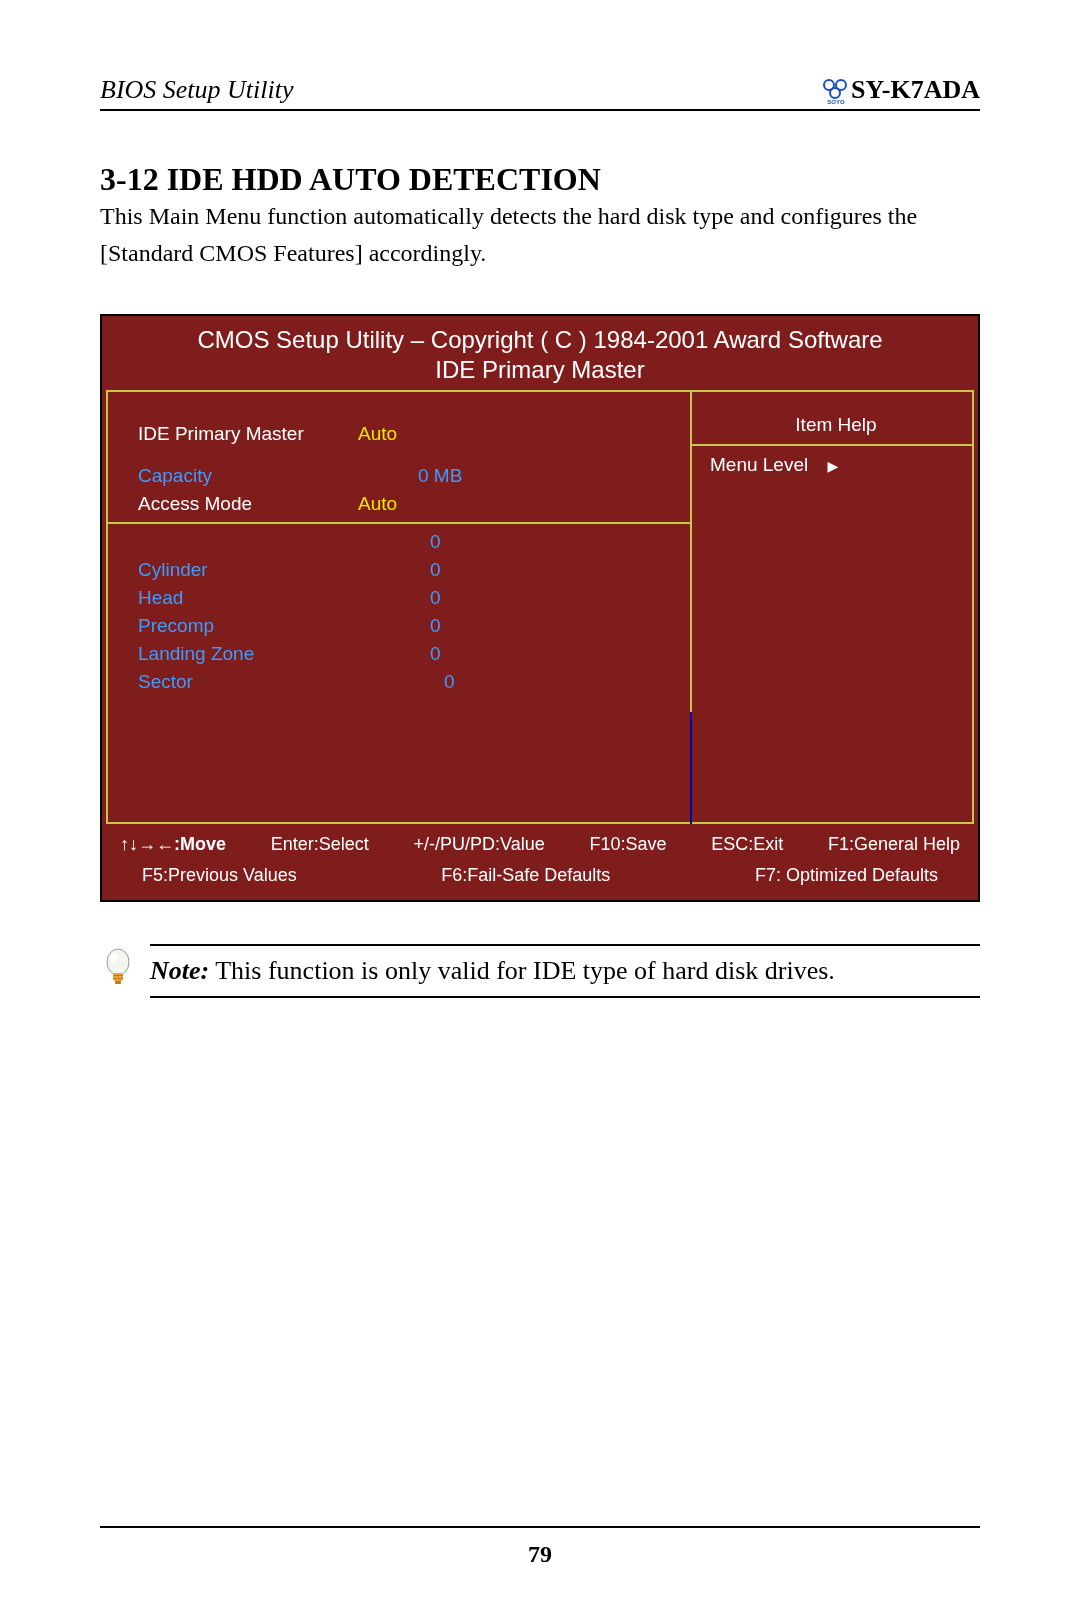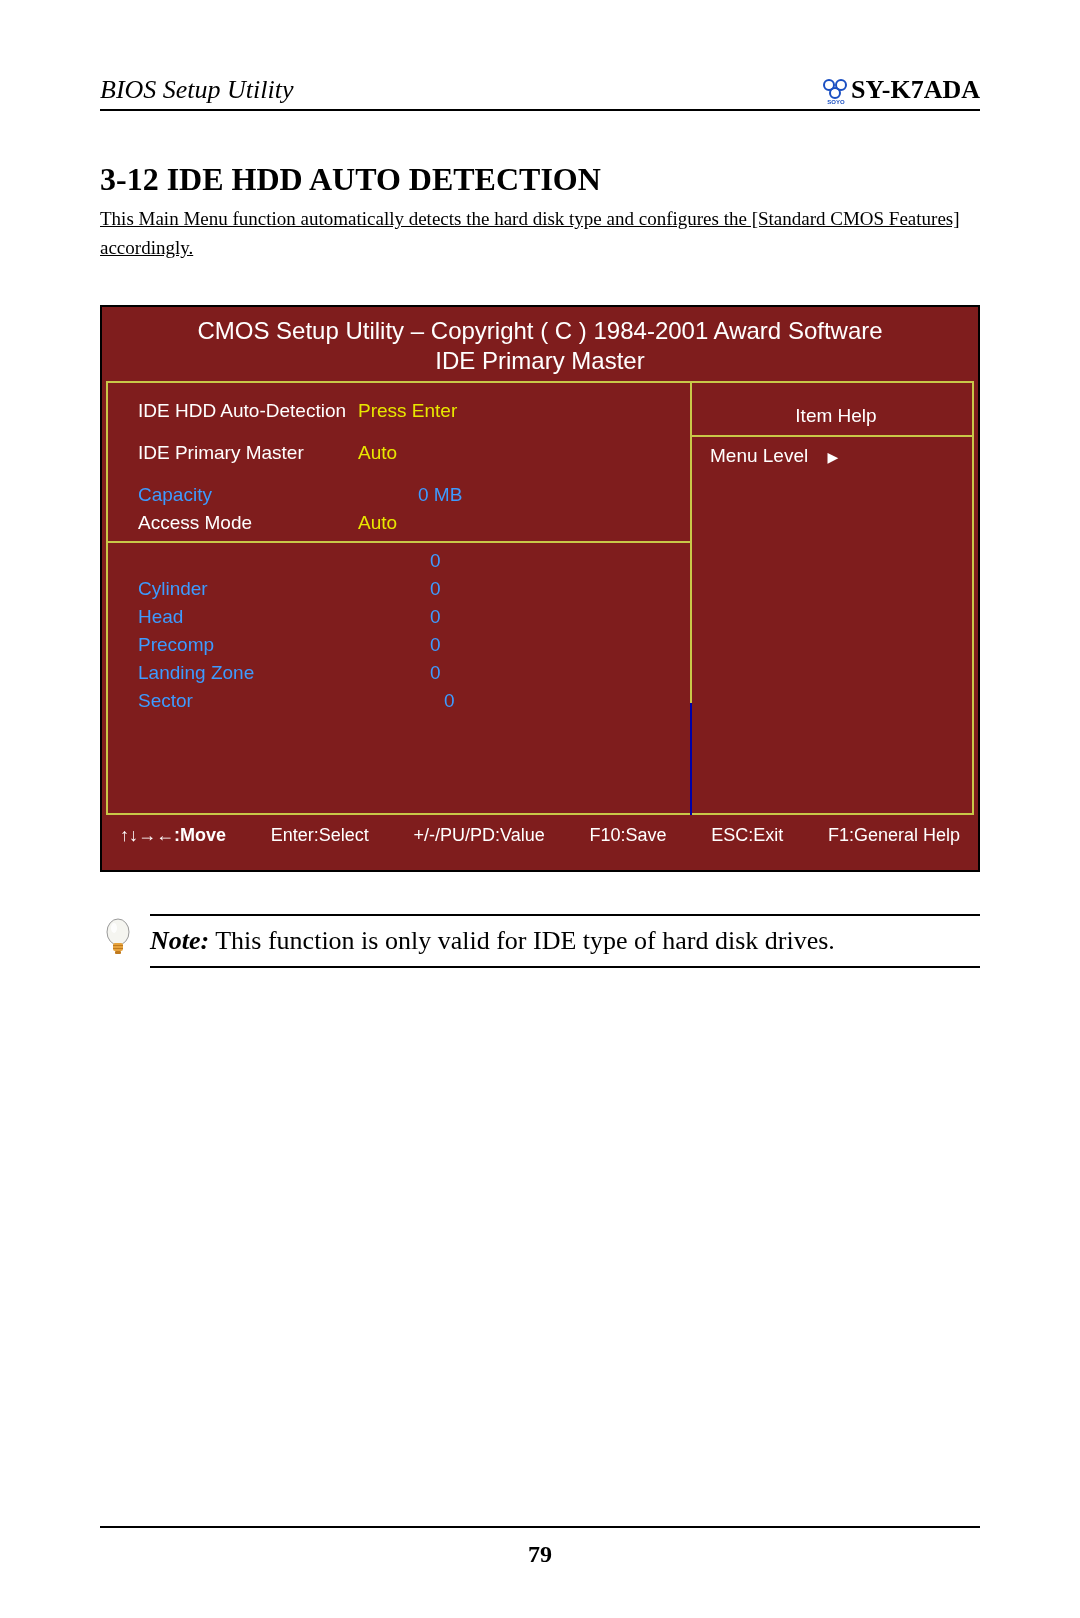--- a/index.html
+++ b/index.html
@@ -35,24 +35,22 @@
     width: 30px;
     height: 30px;
     display: inline-block;
   }
   .section-title {
     font-weight: bold;
     font-size: 32px;
     margin-top: 50px;
   }
   .body-text {
-    font-size: 19px;
+    font-size: 24px;
     line-height: 1.55;
-    margin-top: 6px;
-    text-decoration: underline;
   }
   .bios-box {
     margin-top: 42px;
     background: #7f1d1d;
     border: 2px solid #000;
     position: relative;
     font-family: Arial, Helvetica, sans-serif;
   }
   .bios-title {
     color: #fff;
@@ -186,24 +184,20 @@
   <div class="section-title">3-12  IDE HDD AUTO DETECTION</div>
   <div class="body-text">This Main Menu function automatically detects the hard disk type and configures the [Standard CMOS Features] accordingly.</div>
 
   <div class="bios-box">
     <div class="bios-title">CMOS Setup Utility – Copyright ( C ) 1984-2001 Award Software</div>
     <div class="bios-subtitle">IDE Primary Master</div>
 
     <div class="bios-inner">
       <div class="bios-left">
 
-        <div class="row">
-          <span class="lbl white">IDE HDD Auto-Detection</span>
-          <span class="val yellow">Press Enter</span>
-        </div>
         <div style="height:14px"></div>
         <div class="row">
           <span class="lbl white">IDE Primary Master</span>
           <span class="val yellow">Auto</span>
         </div>
         <div style="height:14px"></div>
         <div class="row">
           <span class="lbl blue">Capacity</span>
           <span class="val blue" style="padding-left:60px">0 MB</span>
         </div>
@@ -250,20 +244,25 @@
     </div>
 
     <div class="bios-footer">
       <div class="fr1">
         <span class="arrow">↑↓→←:Move</span>
         <span>Enter:Select</span>
         <span>+/-/PU/PD:Value</span>
         <span>F10:Save</span>
         <span>ESC:Exit</span>
         <span>F1:General Help</span>
+      </div>
+      <div class="fr2">
+        <span>F5:Previous Values</span>
+        <span>F6:Fail-Safe Defaults</span>
+        <span>F7: Optimized Defaults</span>
       </div>
     </div>
   </div>
 
   <div class="note-block">
     <span class="bulb">
       <svg viewBox="0 0 36 48">
         <ellipse cx="18" cy="16" rx="11" ry="13" fill="#f5f5f0" stroke="#999" stroke-width="1"></ellipse>
         <rect x="13" y="27" width="10" height="8" rx="2" fill="#e6a23c"></rect>
         <rect x="13" y="29" width="10" height="1" fill="#c07a1e"></rect>

